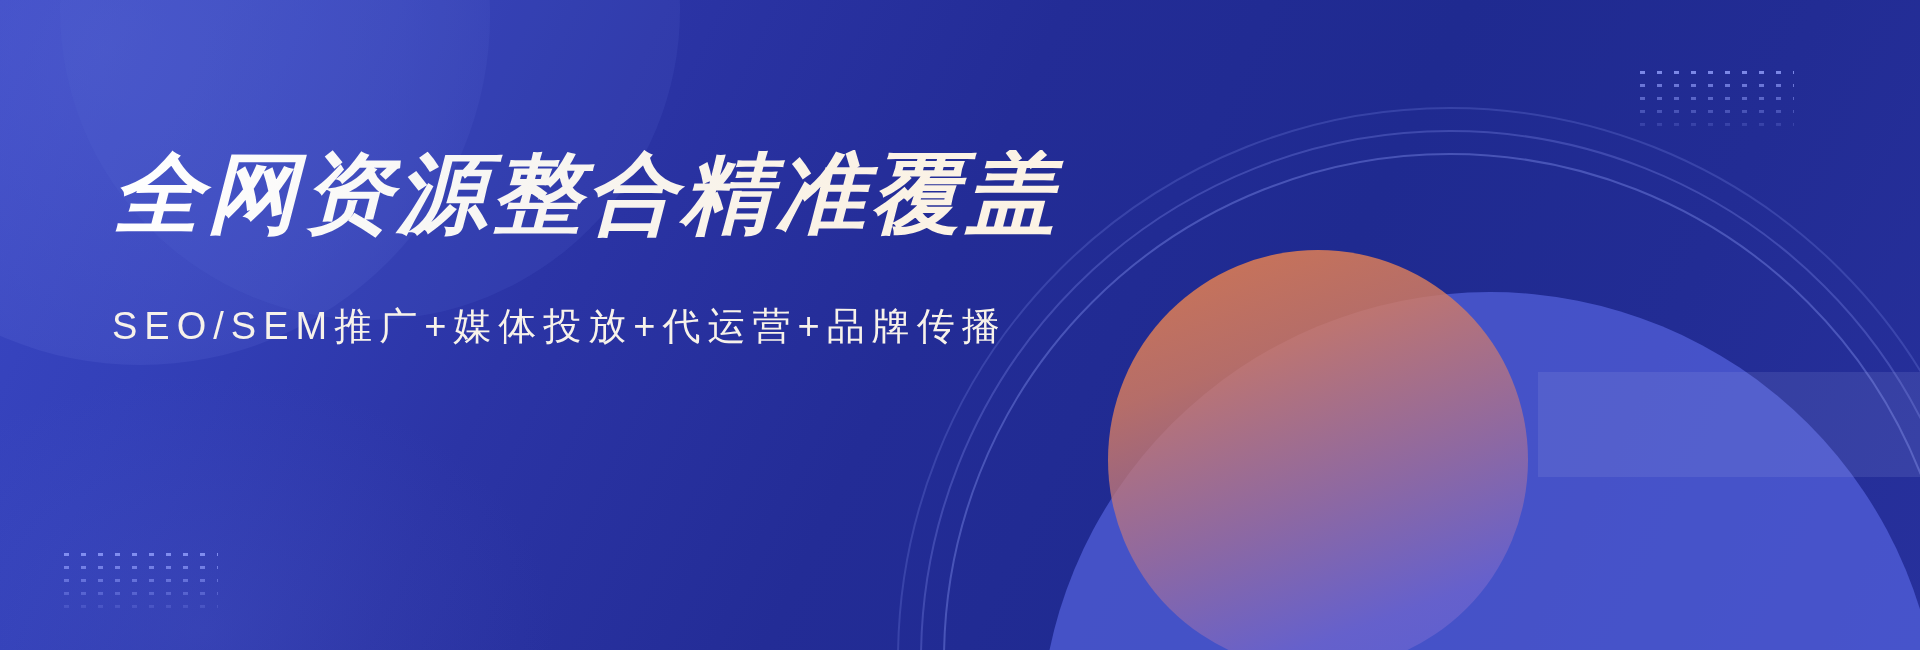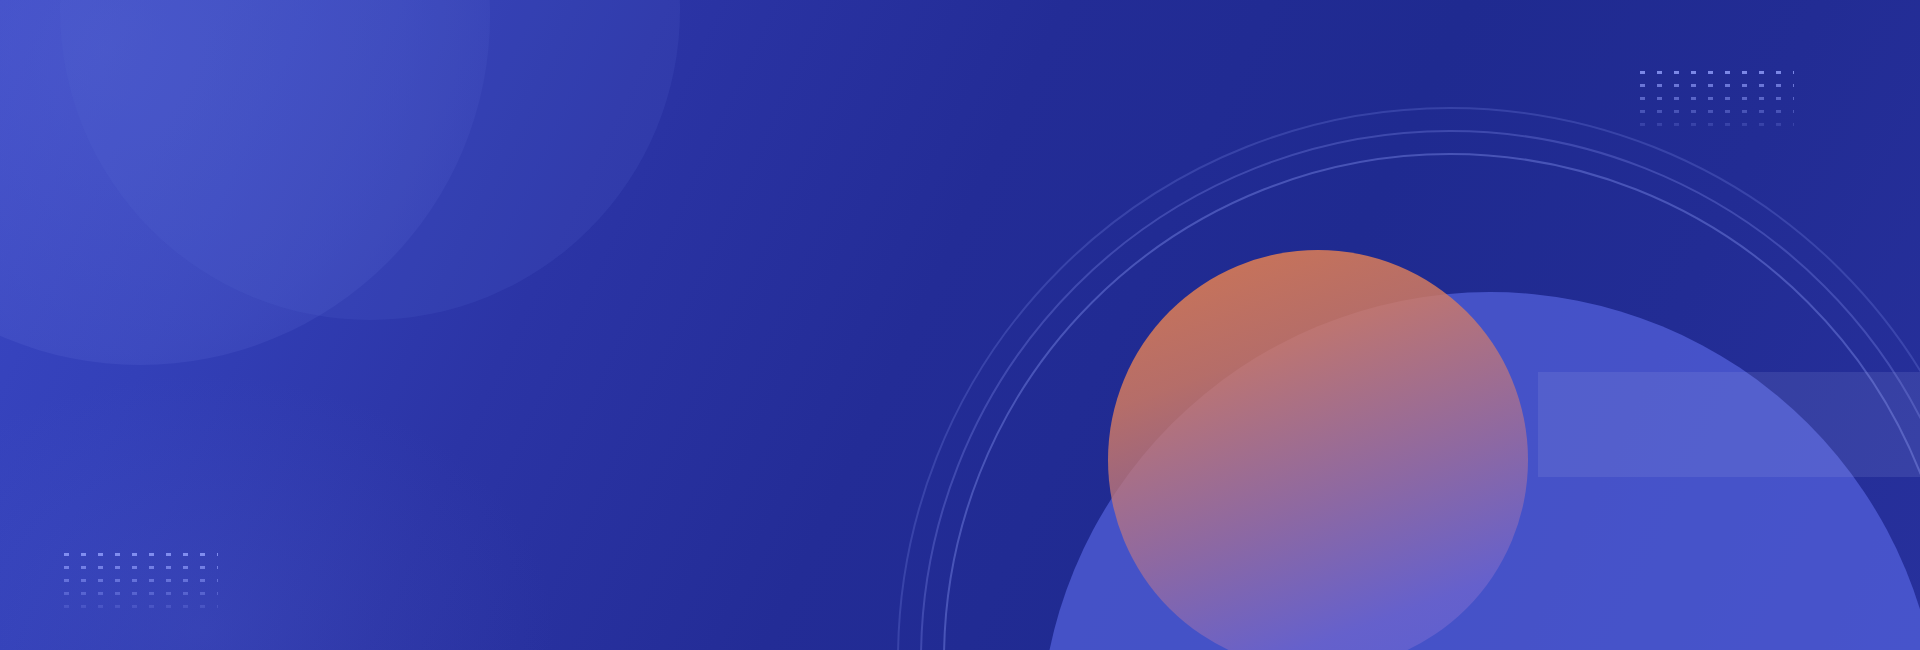--- a/index.html
+++ b/index.html
@@ -200,14 +200,18 @@
     <div class="ring r2"></div>
     <div class="ring r3"></div>
   </div>
 
   <div class="circle-orange"></div>
   <div class="band"></div>
 
   <div class="dots dots-top"></div>
   <div class="dots dots-bottom"></div>
 
+  <div class="content">
+    <div class="headline">全网资源整合精准覆盖</div>
+    <div class="subtitle">SEO/SEM推广+媒体投放+代运营+品牌传播</div>
+  </div>
 
 </div>
 
 </body></html>

